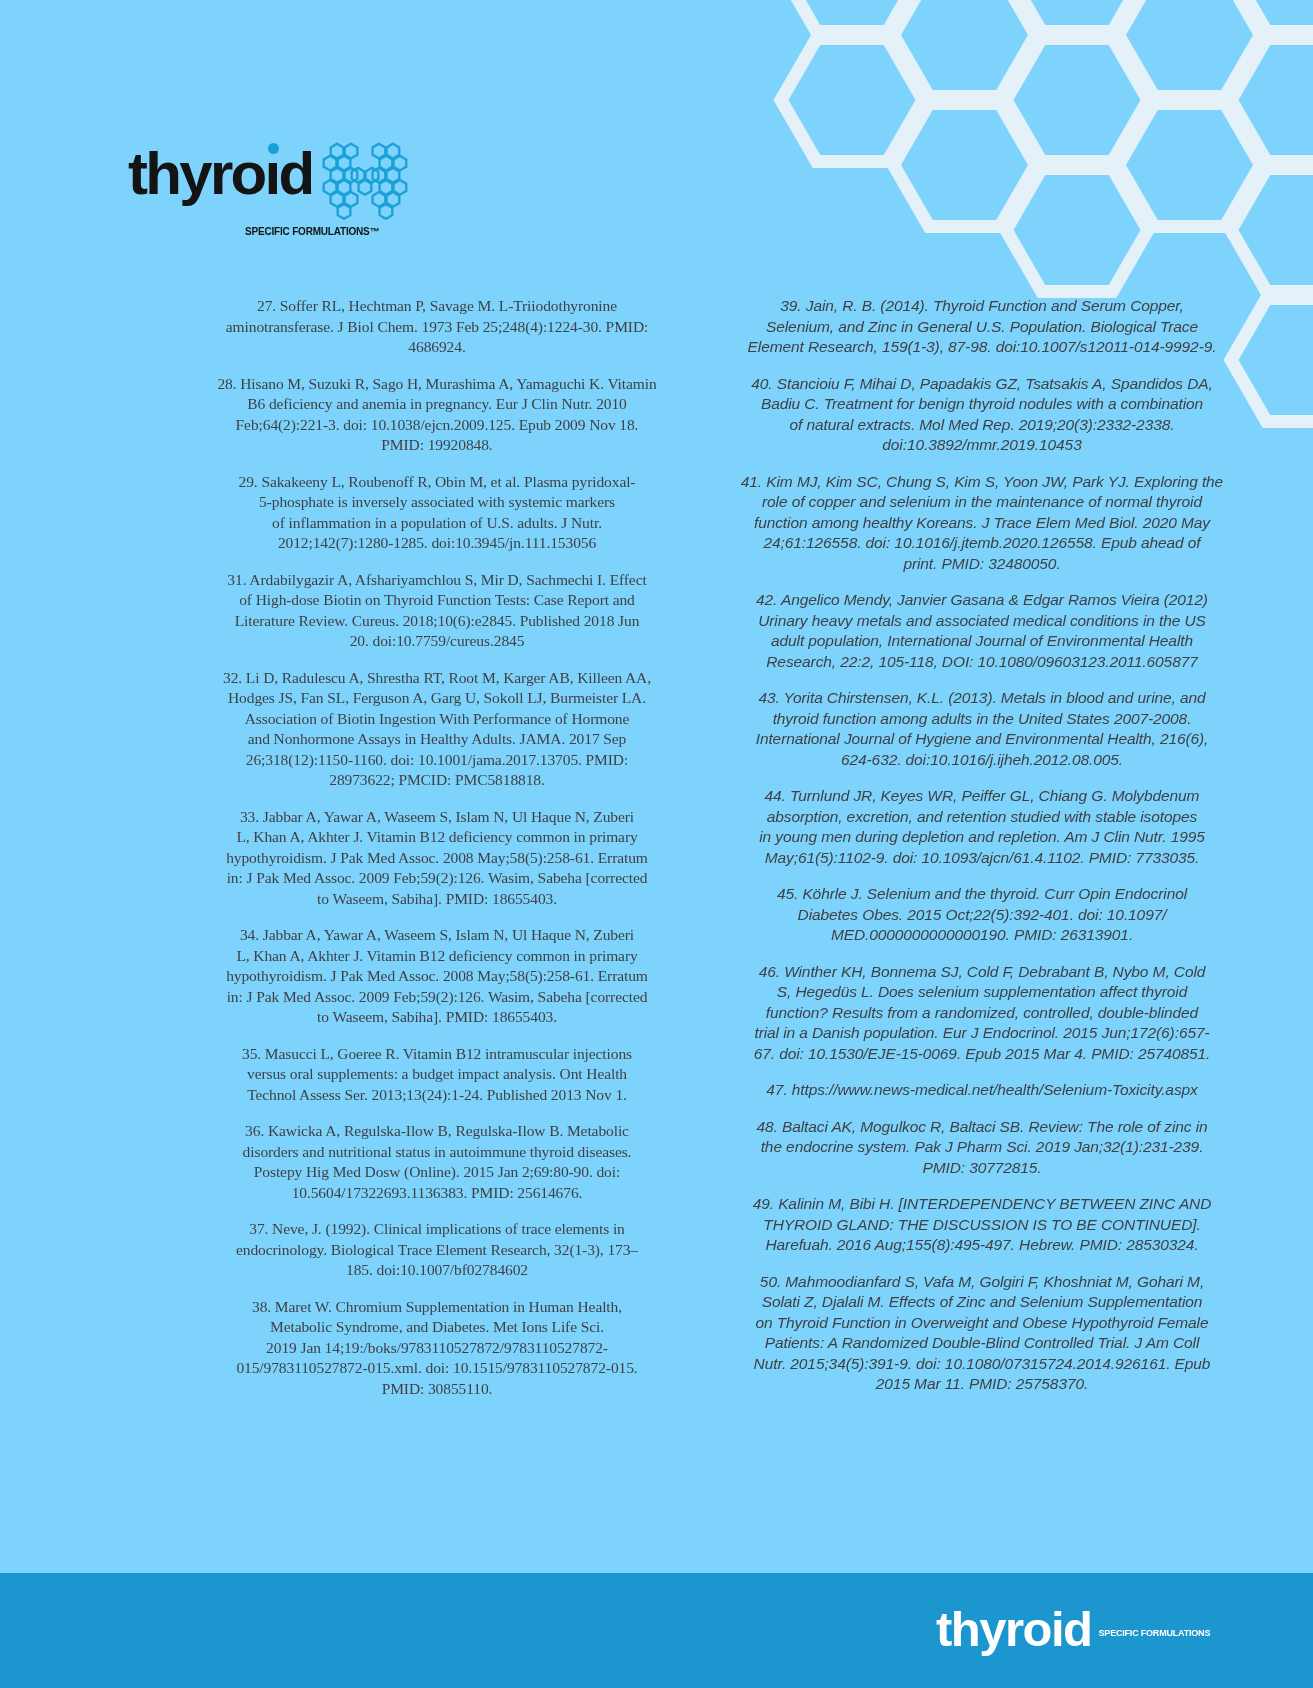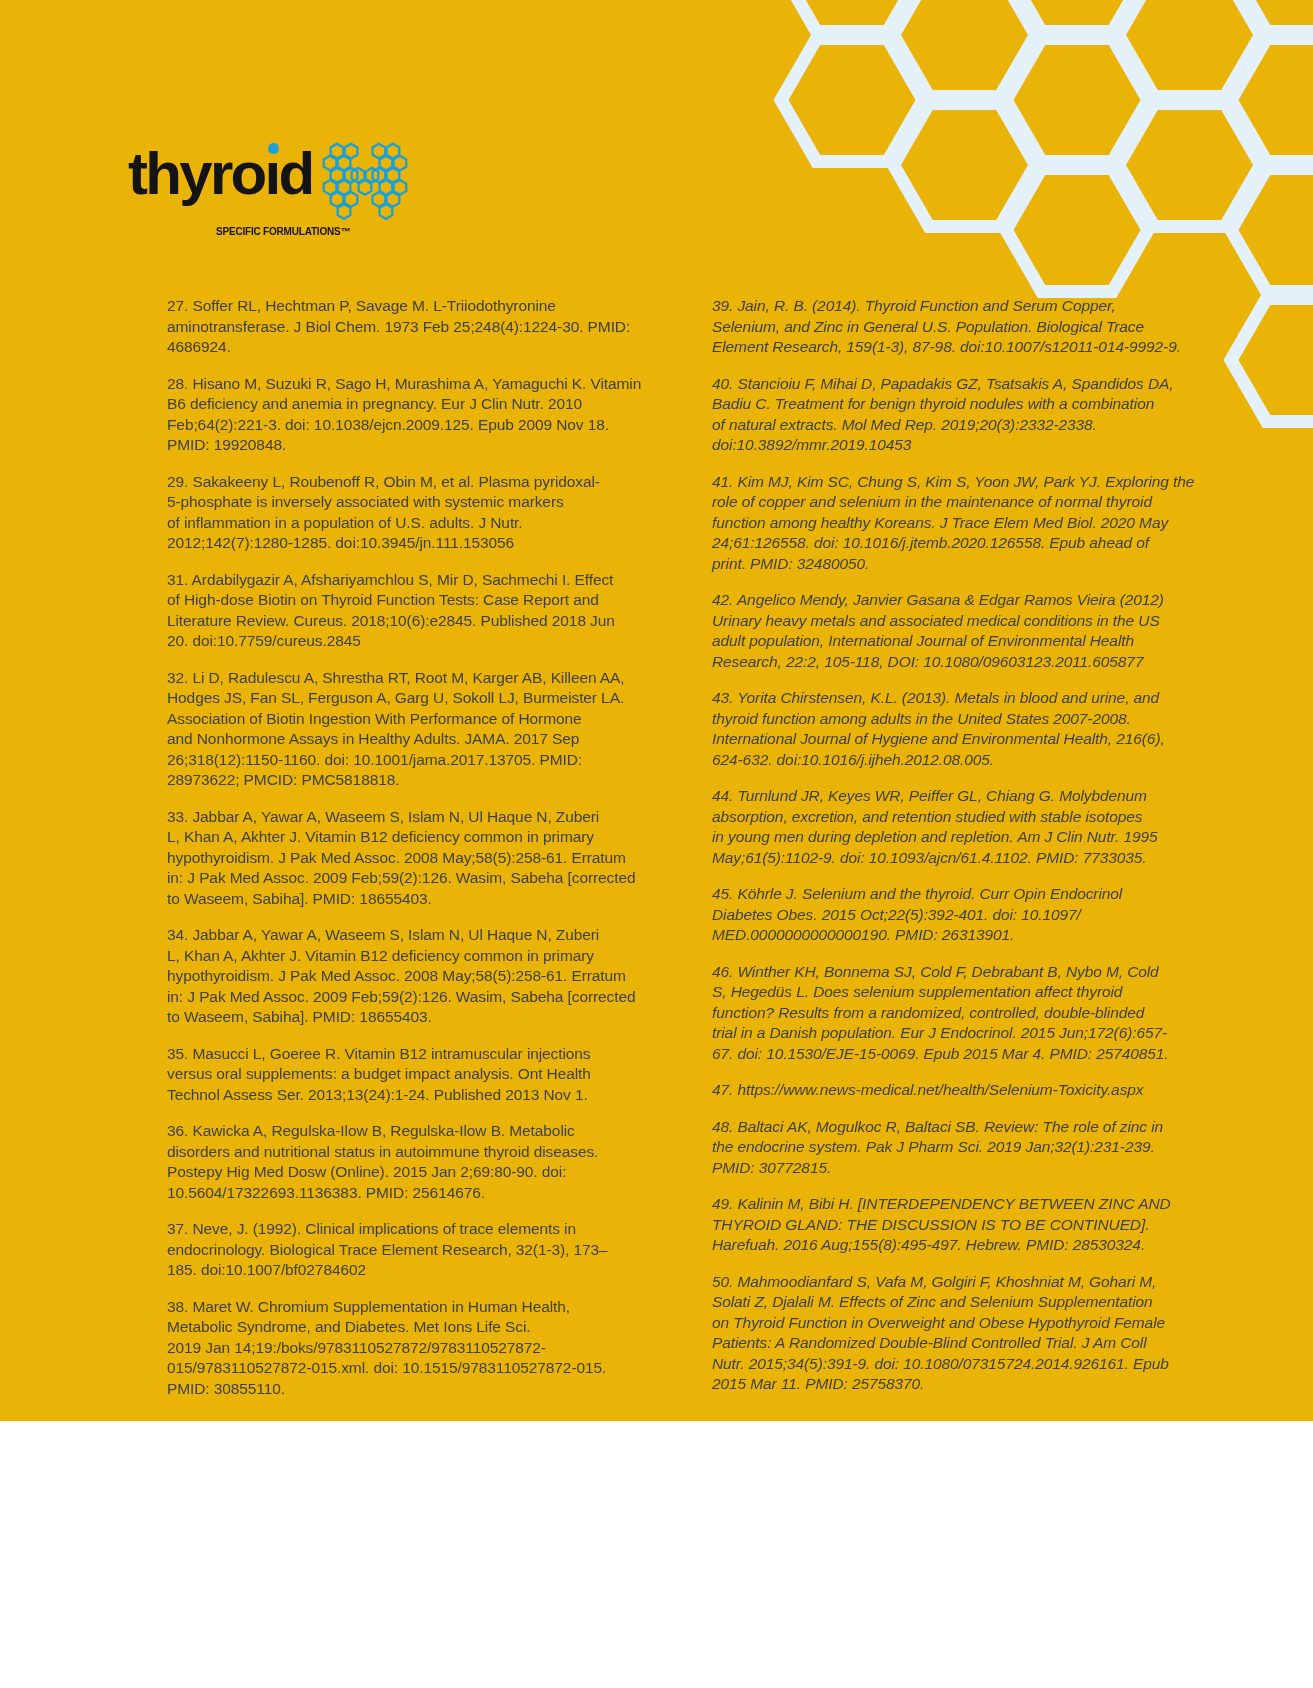--- a/index.html
+++ b/index.html
@@ -1,22 +1,23 @@
 <!DOCTYPE html>
 <html><head>
 <meta charset="utf-8">
 <style>
   html, body { margin: 0; padding: 0; background: #ffffff; }
   .page {
     position: relative;
     width: 1313px;
-    height: 1421px;
-    background: #eab308;
+    height: 1688px;
+    background: #7dd3fc;
     overflow: hidden;
     font-family: "Liberation Sans", "DejaVu Sans", sans-serif;
+    text-align: center;
   }
 
   
   .hex-decor {
     position: absolute;
     top: 0; left: 0;
     pointer-events: none;
   }
 
   
@@ -46,21 +47,21 @@
     margin-left: 88px;
     font-size: 10px;
     font-weight: bold;
     letter-spacing: -0.2px;
     color: #141414;
     white-space: nowrap;
   }
 
   
   .col { position: absolute; top: 296px; width: 540px; }
-  .col-left  { left: 167px; }
+  .col-left  { left: 167px; font-family: Liberation Serif, serif; }
   .col-right { left: 712px; font-style: italic; }
   .ref {
     margin: 0 0 16px 0;
     font-size: 15.5px;
     line-height: 20.5px;
     letter-spacing: -0.1px;
     color: #404144;
     white-space: pre;
   }
 
@@ -81,21 +82,21 @@
     font-size: 49px;
     font-weight: bold;
     letter-spacing: -1.5px;
     line-height: 1;
     color: #ffffff;
   }
   .footer-tagline {
     margin-left: 7px;
     margin-top: 6px;
     font-size: 9px;
-    font-weight: normal;
+    font-weight: bold;
     letter-spacing: -0.2px;
     color: #ffffff;
     white-space: nowrap;
   }
 </style>
 </head>
 <body>
 
 <div class="page">
 

